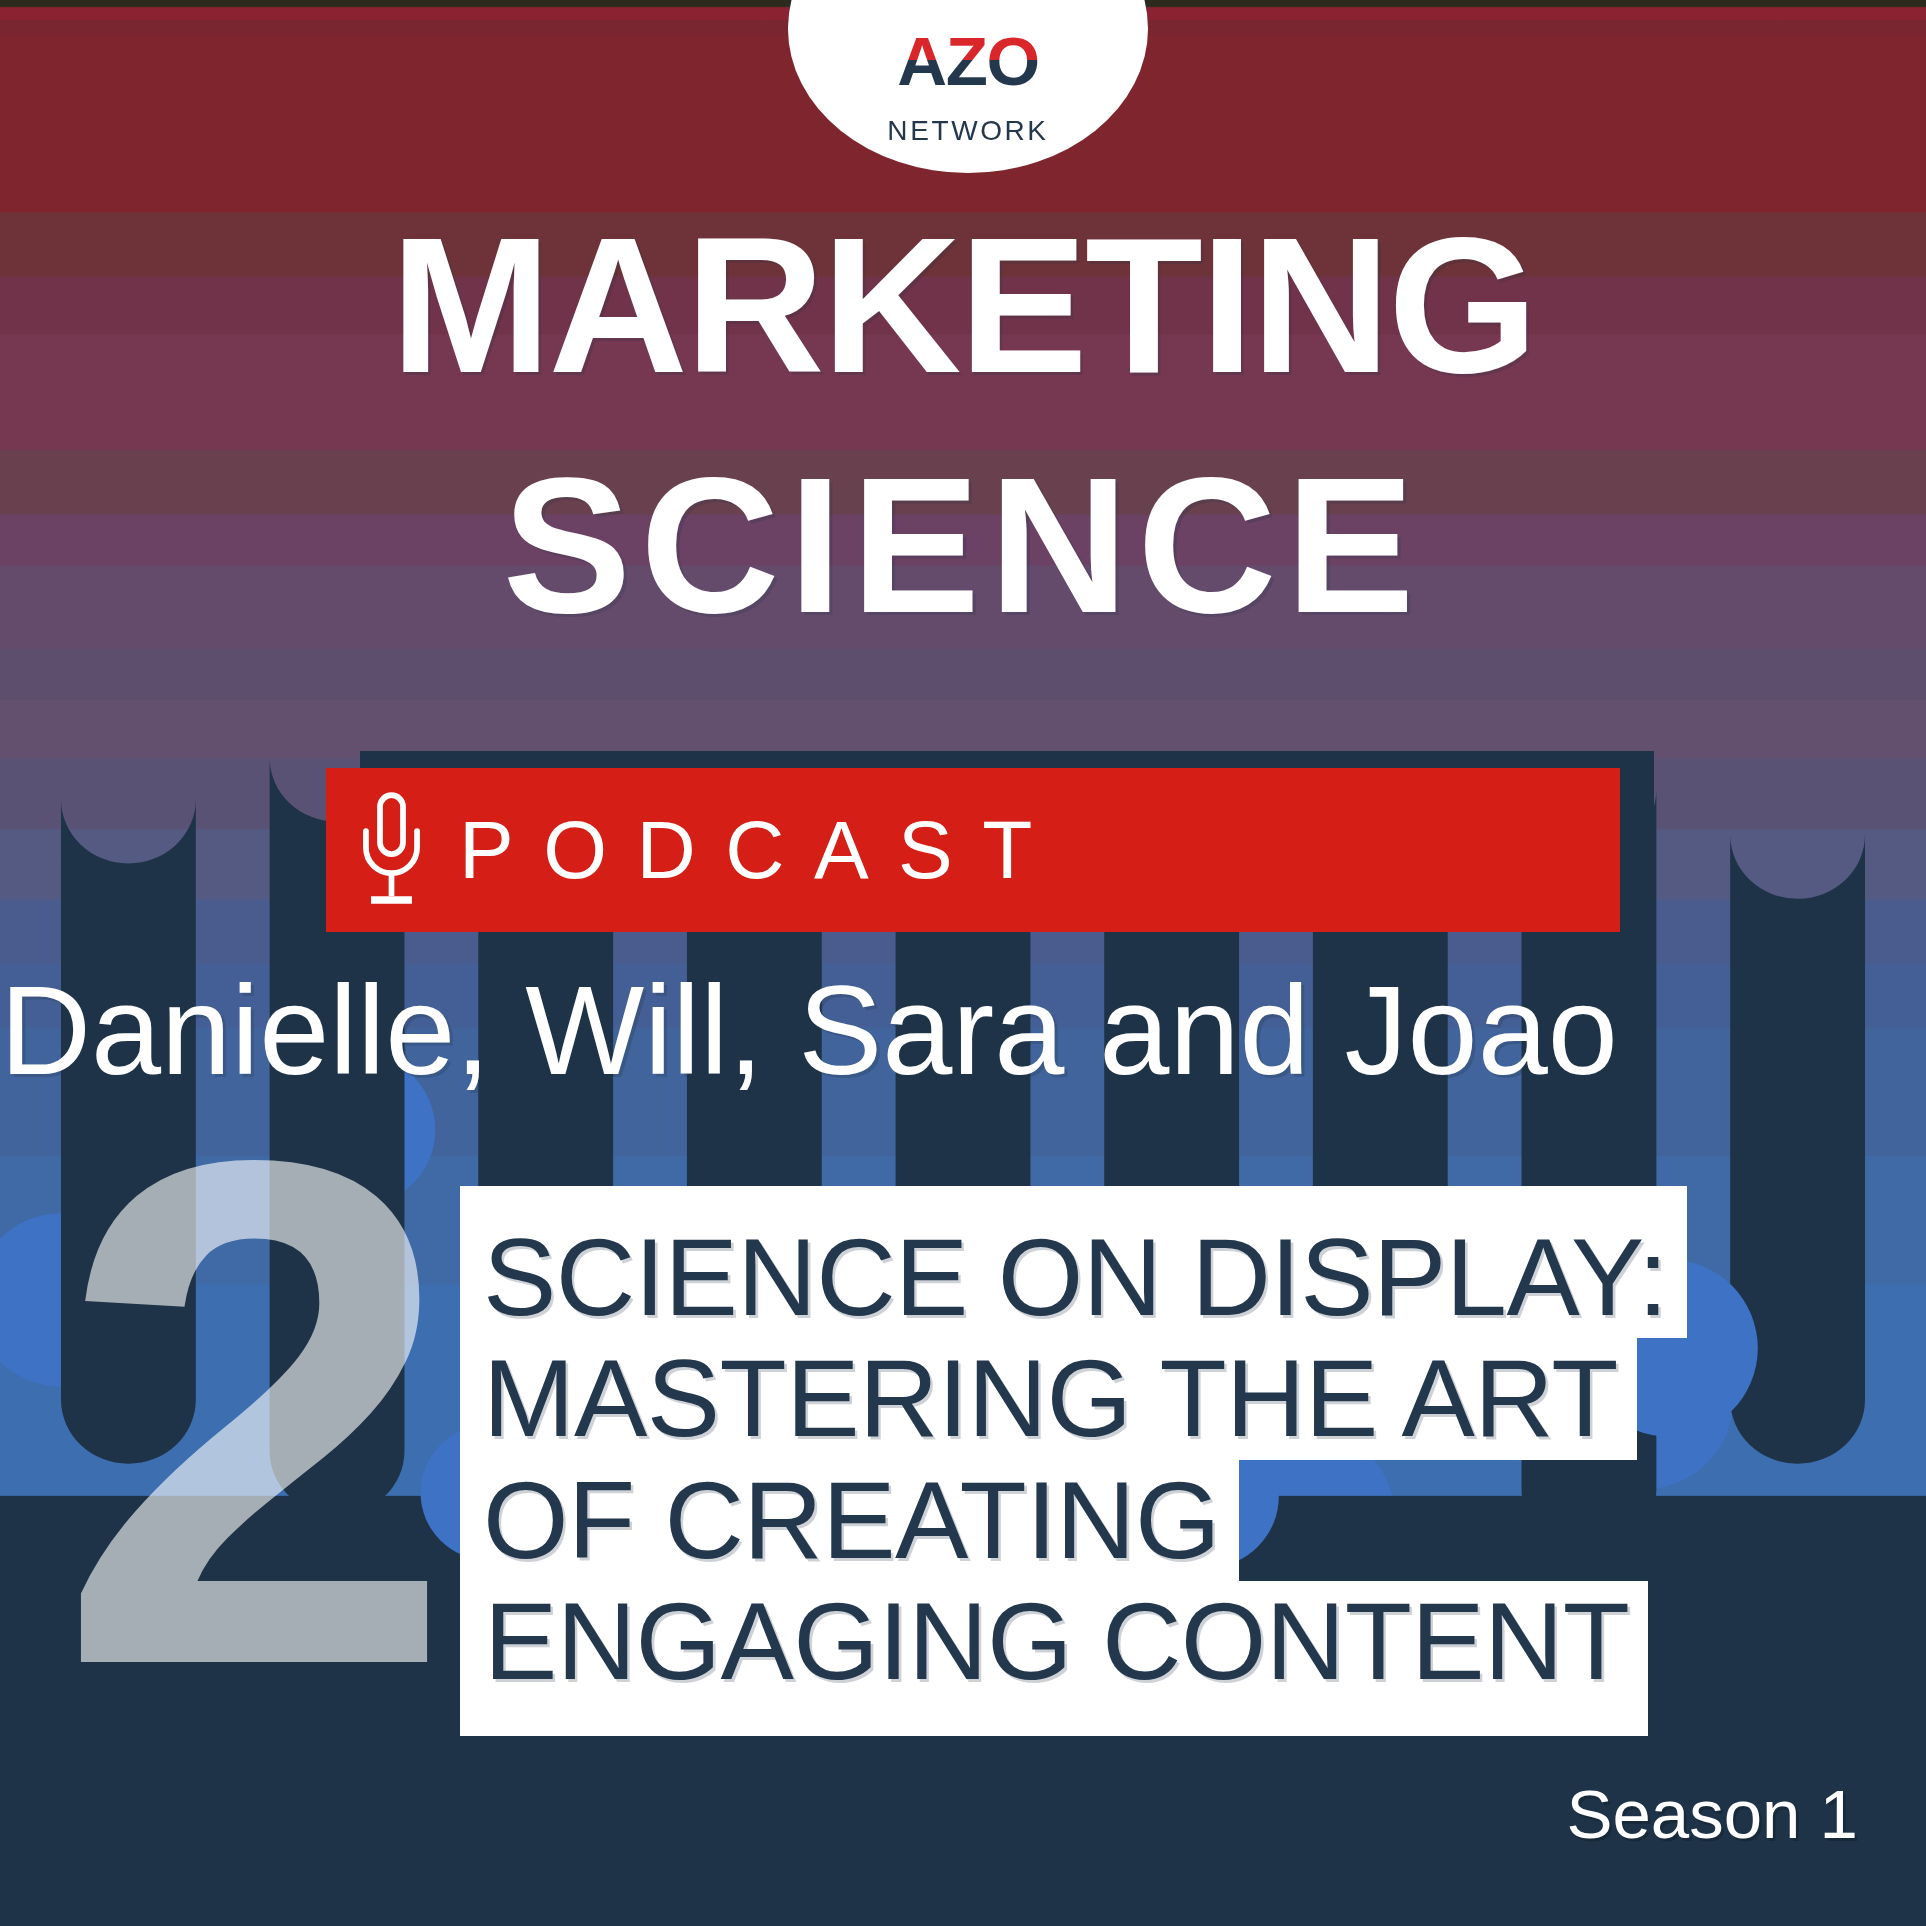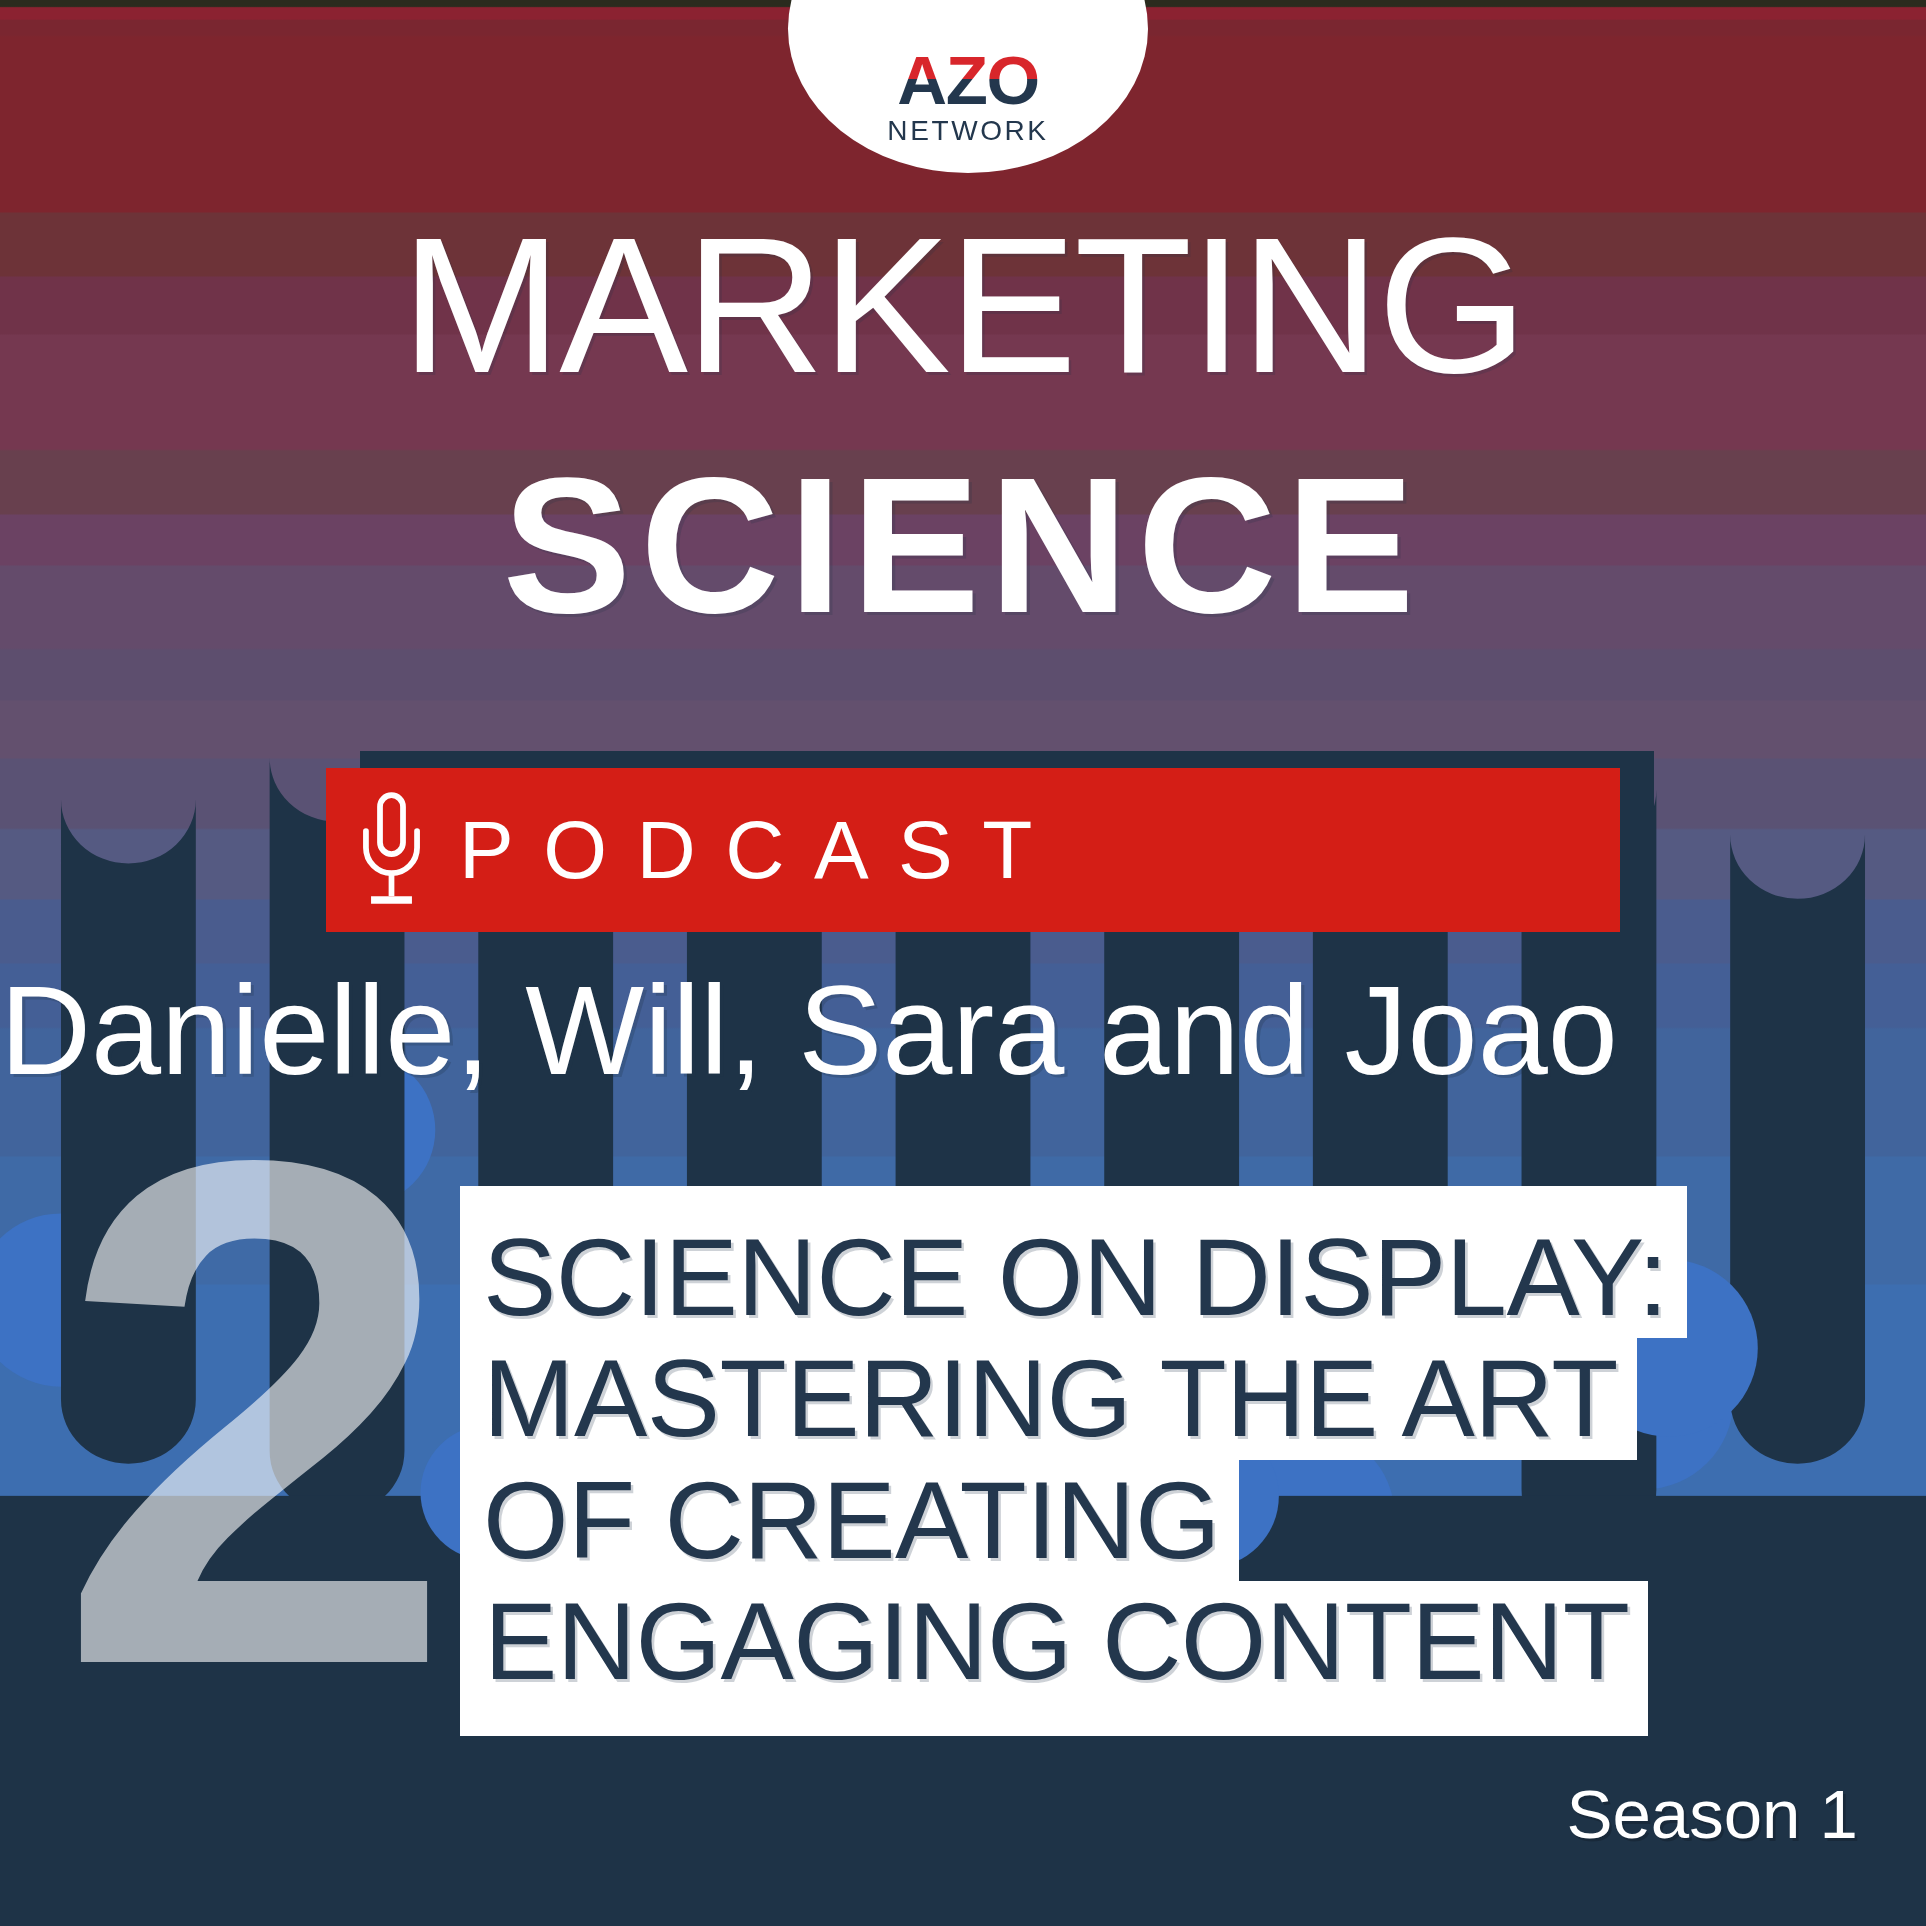--- a/index.html
+++ b/index.html
@@ -42,28 +42,28 @@
     display:flex;flex-direction:column;align-items:center;justify-content:flex-end;
     padding-bottom:26px;
   }
   .azo-word{
     font-size:69px;font-weight:bold;letter-spacing:-1.3px;line-height:1;
     background:linear-gradient(to bottom,#d8262b 0%,#d8262b 48%,#23374d 48%,#23374d 100%);
     -webkit-background-clip:text;background-clip:text;color:transparent;
     font-family:"Liberation Sans", sans-serif;
   }
   .azo-net{
-    font-size:28px;color:#23374d;letter-spacing:2.6px;margin-top:0;
+    font-size:28px;color:#23374d;letter-spacing:2.6px;margin-top:19px;
     font-family:"Liberation Sans", sans-serif;
   }
 
   
   .marketing{
     position:absolute;left:0;right:0;top:209px;text-align:center;
-    color:#fff;font-weight:normal;font-size:193px;line-height:1;
+    color:#fff;font-weight:bold;font-size:193px;line-height:1;
     letter-spacing:-2.6px;transform:scaleX(1.0);
     text-shadow:2.6px 2.6px 0 rgba(30,51,71,.18);
     font-family:"Liberation Sans", sans-serif;
     white-space:nowrap;
   }
   .science{
     position:absolute;left:0;right:0;top:449px;text-align:center;
     color:#fff;font-weight:bold;font-size:193px;line-height:1;
     letter-spacing:9px;
     text-shadow:3.2px 3.2px 0 rgba(30,51,71,.20);

